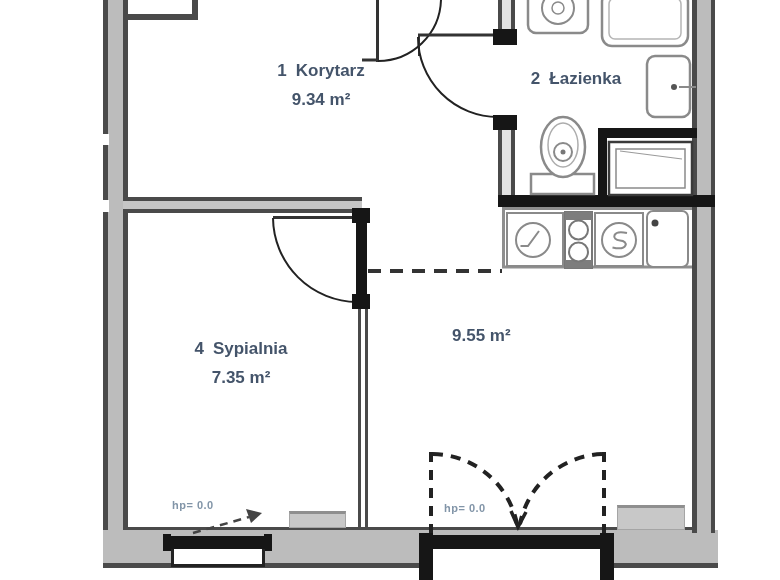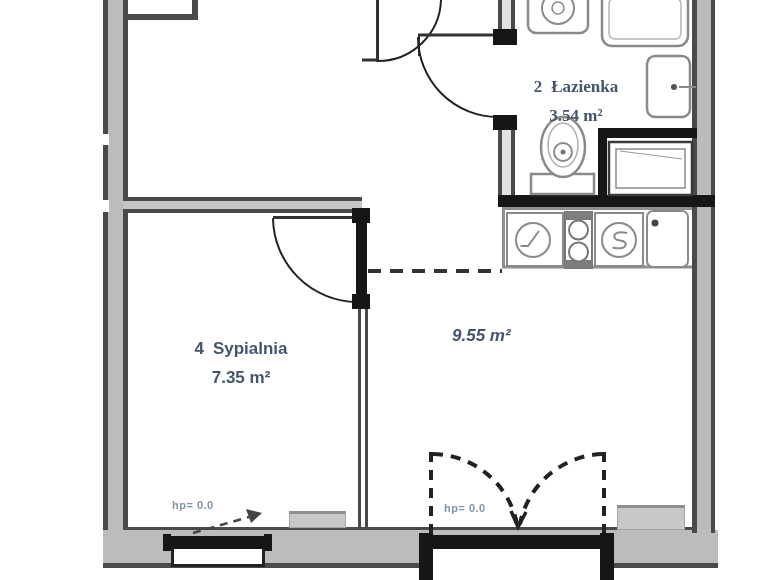--- a/index.html
+++ b/index.html
@@ -160,28 +160,31 @@
   <div class="win-box" style="left:171px;top:549px;width:94px;height:18px;"></div>
 
   <div class="abs" style="left:430px;top:549px;width:173px;height:31px;background:#fff;"></div>
   <div class="abs blk" style="left:424px;top:535px;width:190px;height:14px;"></div>
   <div class="abs blk" style="left:419px;top:533px;width:14px;height:47px;"></div>
   <div class="abs blk" style="left:600px;top:533px;width:14px;height:47px;"></div>
 
   <div class="radiator" style="left:289px;top:511px;width:57px;height:17px;"></div>
   <div class="radiator" style="left:617px;top:505px;width:68px;height:25px;"></div>
 
+  <div class="room-label" style="left:241px;top:56px;width:160px;text-align:center;">
+    <div><span class="num">1</span><span>Korytarz</span></div>
+    <div>9.34 m²</div>
+  </div>
 
-  <div class="room-label" style="left:500px;top:72px;width:152px;text-align:center;font-family:Liberation Serif, serif;">
+  <div class="room-label" style="left:500px;top:64px;width:152px;text-align:center;">
     <div><span class="num">2</span><span>Łazienka</span></div>
-    <div>3.54 m²</div>
   </div>
 
   <div class="room-label" style="left:427px;top:320px;width:220px;line-height:31px;">
-    <div style="padding-left:25px;font-style:italic;">9.55 m²</div>
+    <div style="padding-left:25px;">9.55 m²</div>
   </div>
 
   <div class="room-label" style="left:160px;top:334px;width:162px;text-align:center;">
     <div><span class="num">4</span><span>Sypialnia</span></div>
     <div>7.35 m²</div>
   </div>
 
   <div class="hp-label" style="left:172px;top:499px;">hp= 0.0</div>
   <div class="hp-label" style="left:444px;top:502px;">hp= 0.0</div>
 

